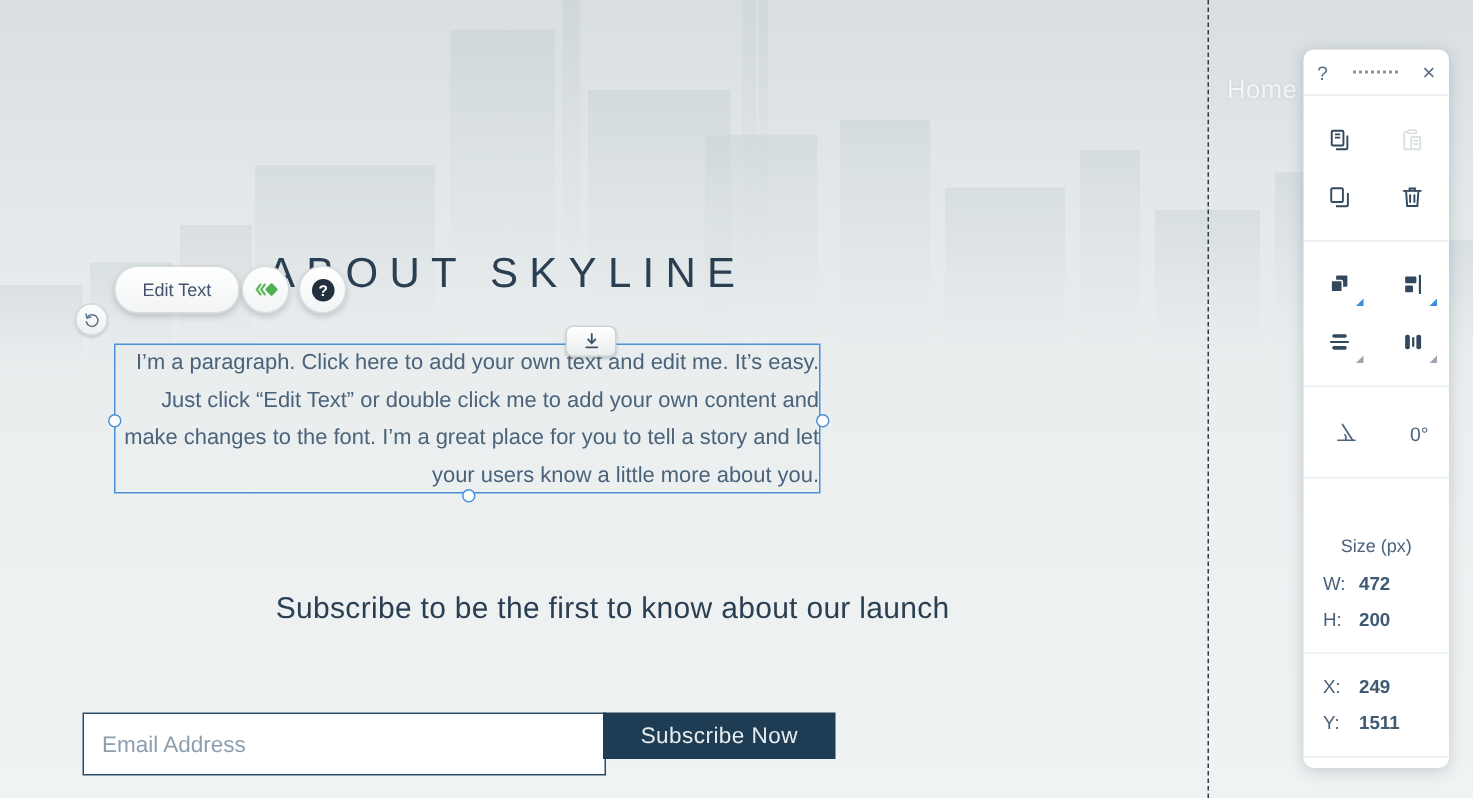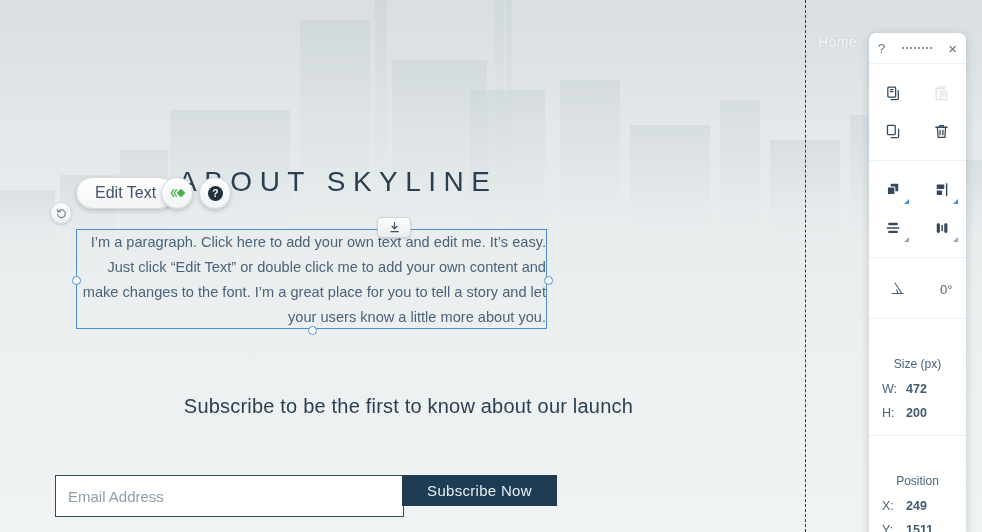--- a/index.html
+++ b/index.html
@@ -24,22 +24,22 @@
     position: absolute;
     left: 0; top: -40px;
     width: 982px; height: 300px;
     opacity: .5;
     pointer-events: none;
   }
 
   
   .site-nav {
     position: absolute;
-    left: 818px; top: 34px;
-    font-size: 14px;
+    left: 818px; top: 50px;
+    font-size: 17px;
     color: #f3f6f7;
     letter-spacing: .4px;
     text-shadow: 0 0 2px rgba(140,160,170,.35);
   }
 
   .about-heading {
     position: absolute;
     left: 178px; top: 166px;
     font-size: 28px;
     font-weight: 400;
@@ -138,21 +138,21 @@
   .edit-text-btn {
     position: absolute;
     left: 76px; top: 177px;
     height: 32px;
     padding: 0 18px;
     border-radius: 17px;
     background: linear-gradient(180deg,#ffffff 0%,#f2f4f5 100%);
     border: 1px solid #d5dadd;
     box-shadow: 0 2px 4px rgba(0,0,0,.17);
     display: flex; align-items: center; justify-content: center;
-    font-size: 16px;
+    font-size: 12px;
     color: #43536b;
     cursor: pointer;
     white-space: nowrap;
   }
 
   .round-btn {
     position: absolute;
     width: 32px; height: 32px;
     border-radius: 50%;
     background: linear-gradient(180deg,#ffffff 0%,#f2f4f5 100%);
@@ -457,21 +457,20 @@
         <span class="lbl">W:</span>
         <span class="val">472</span>
       </div>
       <div class="field-row">
         <span class="lbl">H:</span>
         <span class="val">200</span>
       </div>
     </div>
 
     <div class="panel-sect">
-      <div class="field-title">Position</div>
       <div class="field-row">
         <span class="lbl">X:</span>
         <span class="val">249</span>
       </div>
       <div class="field-row">
         <span class="lbl">Y:</span>
         <span class="val">1511</span>
       </div>
     </div>
 

